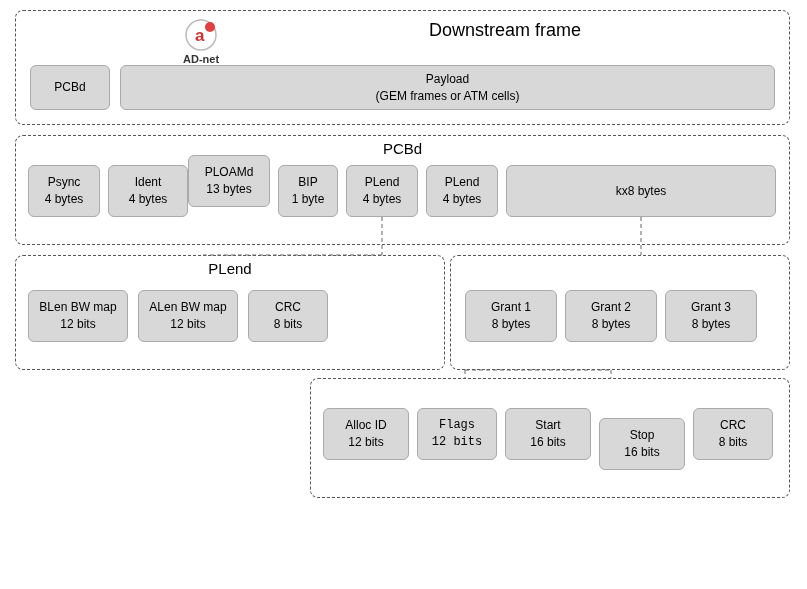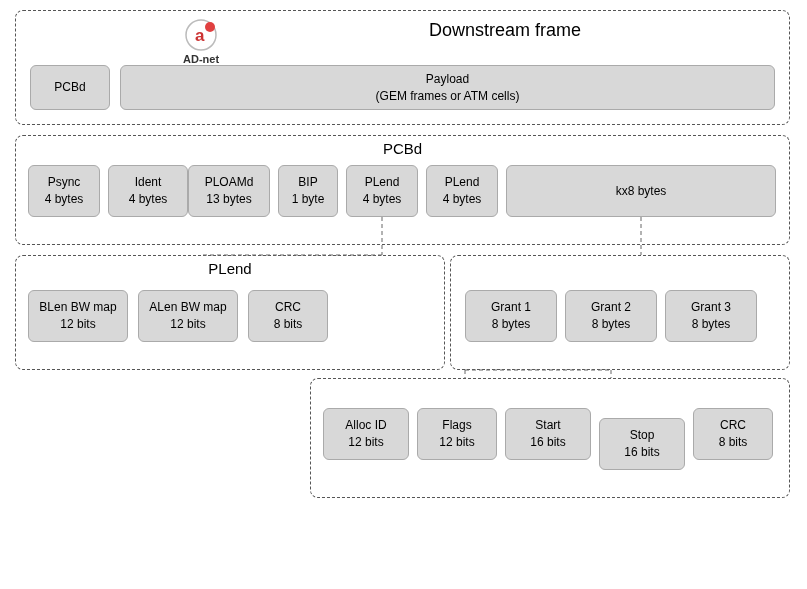--- a/index.html
+++ b/index.html
@@ -98,21 +98,21 @@
   <div class="gray-box" style="left:28px; top:165px; width:72px; height:52px;">
     <span>Psync</span>
     <span>4 bytes</span>
   </div>
 
   <div class="gray-box" style="left:108px; top:165px; width:80px; height:52px;">
     <span>Ident</span>
     <span>4 bytes</span>
   </div>
 
-  <div class="gray-box" style="left:188px; top:165px; width:82px; height:52px;">
+  <div class="gray-box" style="left:188px; top:155px; width:82px; height:52px;">
     <span>PLOAMd</span>
     <span>13 bytes</span>
   </div>
 
   <div class="gray-box" style="left:278px; top:165px; width:60px; height:52px;">
     <span>BIP</span>
     <span>1 byte</span>
   </div>
 
   <div class="gray-box" style="left:346px; top:165px; width:72px; height:52px;">
@@ -165,21 +165,21 @@
     <span>8 bytes</span>
   </div>
 
   <div class="dashed-box" style="left:310px; top:378px; width:480px; height:120px;"></div>
 
   <div class="gray-box" style="left:323px; top:408px; width:86px; height:52px;">
     <span>Alloc ID</span>
     <span>12 bits</span>
   </div>
 
-  <div class="gray-box" style="left:417px; top:408px; width:80px; height:52px;">
+  <div class="gray-box" style="left:417px; top:408px; width:80px; height:52px;font-family:Liberation Mono, monospace;">
     <span>Flags</span>
     <span>12 bits</span>
   </div>
 
   <div class="gray-box" style="left:505px; top:408px; width:86px; height:52px;">
     <span>Start</span>
     <span>16 bits</span>
   </div>
 
   <div class="gray-box" style="left:599px; top:408px; width:86px; height:52px;margin-top:10px;">

